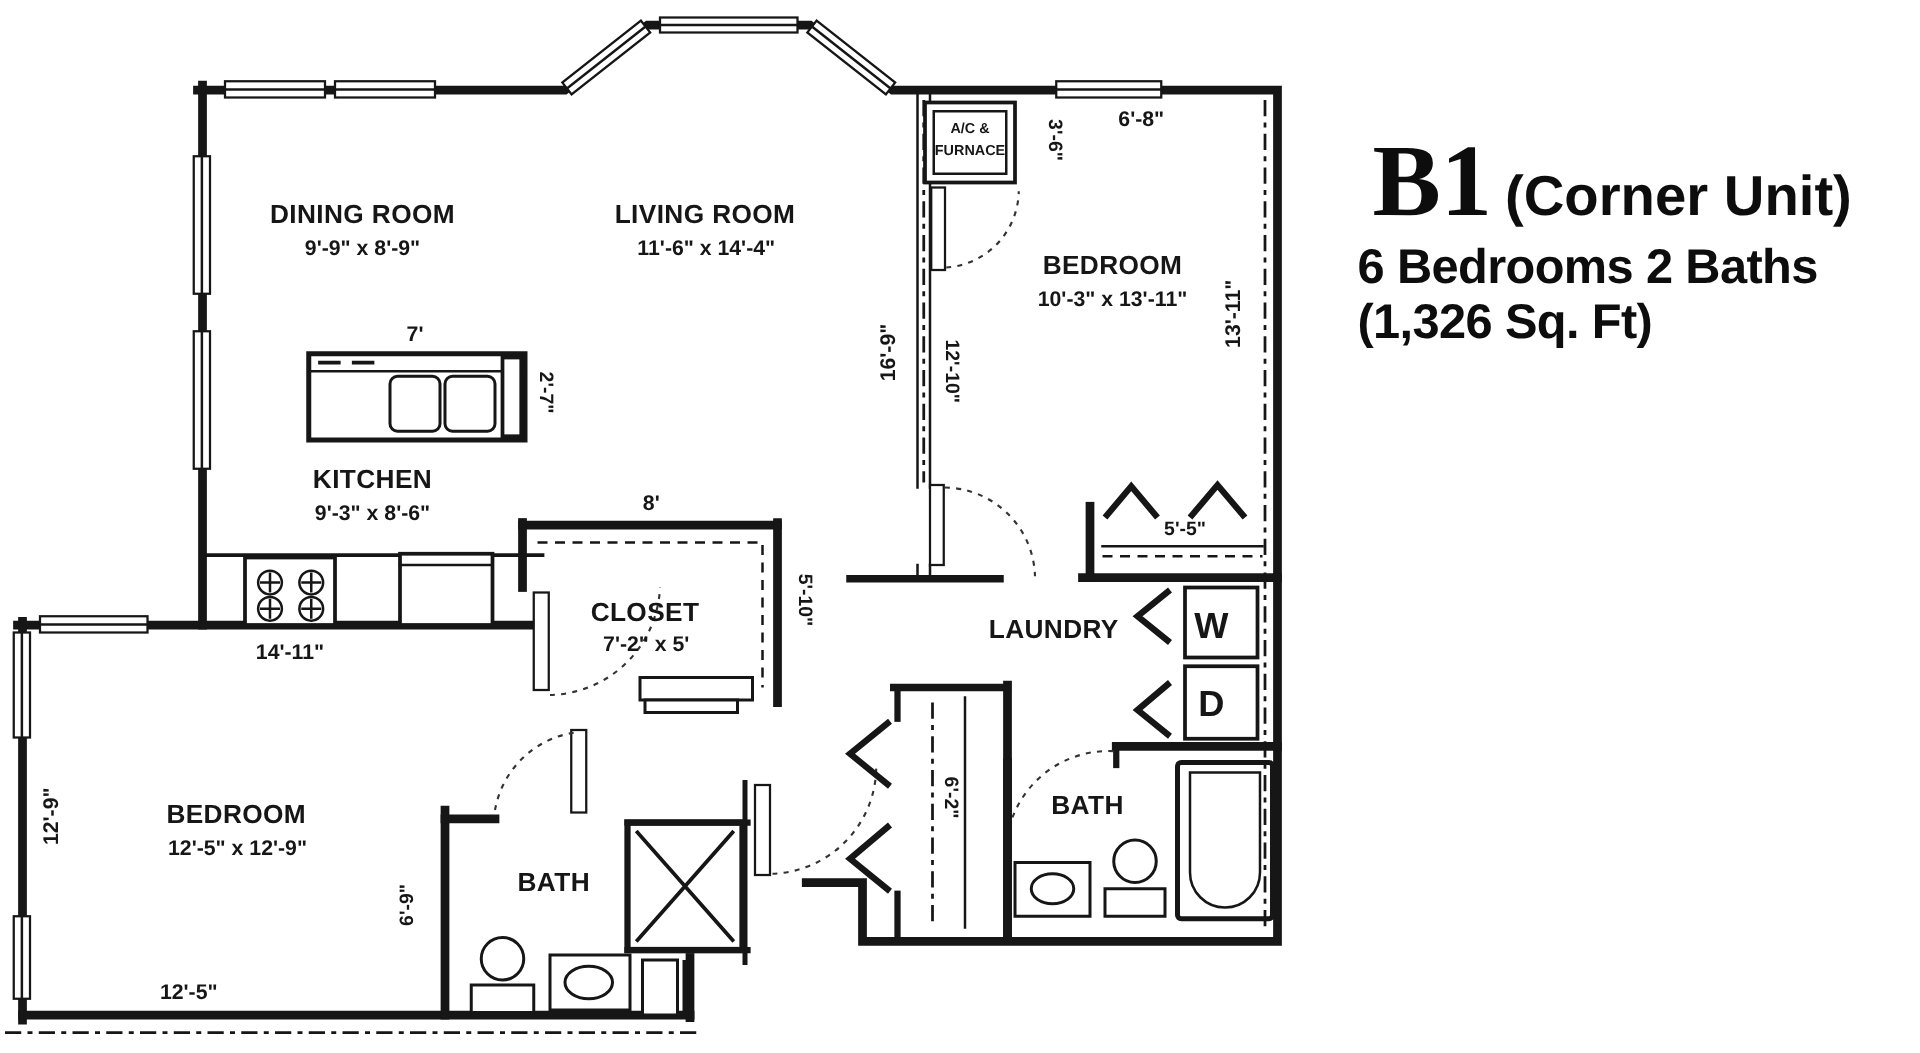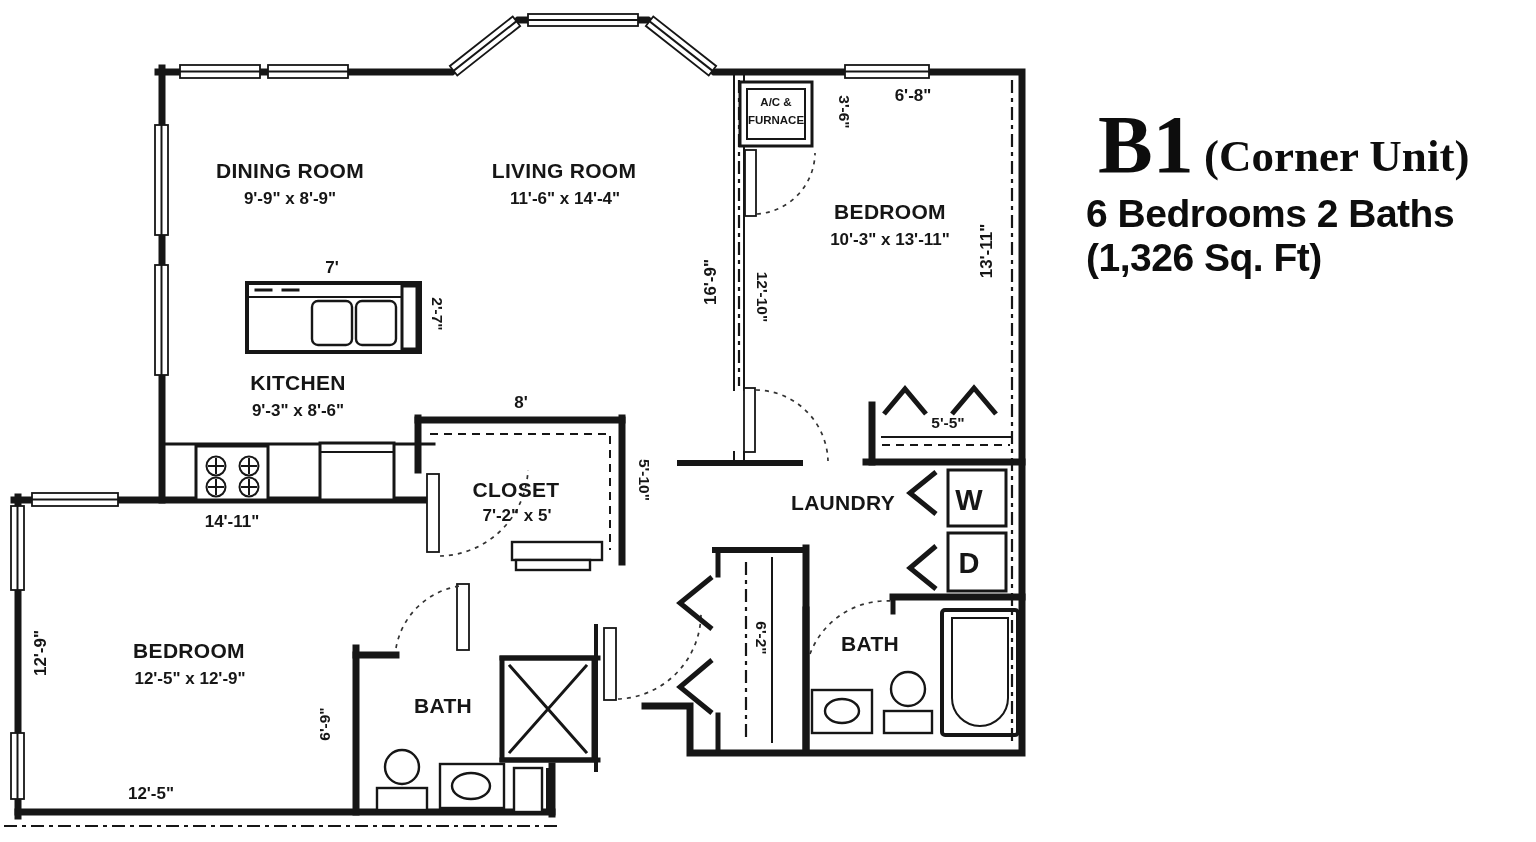--- a/index.html
+++ b/index.html
@@ -24,21 +24,21 @@
        text-anchor:middle;}
   .room{font-size:21px;letter-spacing:.3px;}
   .dim{font-size:17px;}
   .dimsm{font-size:15.5px;}
   .tiny{font-size:11.5px;}
   .wd{font-size:29px;}
   
   #title-block span{position:absolute;color:#0d0d0d;white-space:nowrap;}
   #t-b1{left:1086px;top:104px;font-family:"Liberation Serif",serif;
         font-weight:700;font-size:82px;line-height:1;margin-left:12px;}
-  #t-corner{left:1204px;top:134px;font-family:Liberation Serif, serif;
+  #t-corner{left:1204px;top:134px;font-family:Liberation Sans, sans-serif;
         font-weight:700;font-size:45px;line-height:1;}
   #t-beds{left:1086px;top:194px;font-weight:700;font-size:39px;line-height:1;letter-spacing:-.5px;}
   #t-area{left:1086px;top:238px;font-weight:700;font-size:39px;line-height:1;letter-spacing:-.5px;}
 </style>
 </head>
 <body>
 
 <svg id="plan-svg" width="1060" height="842" viewBox="0 0 1060 842">
 
   <g>

